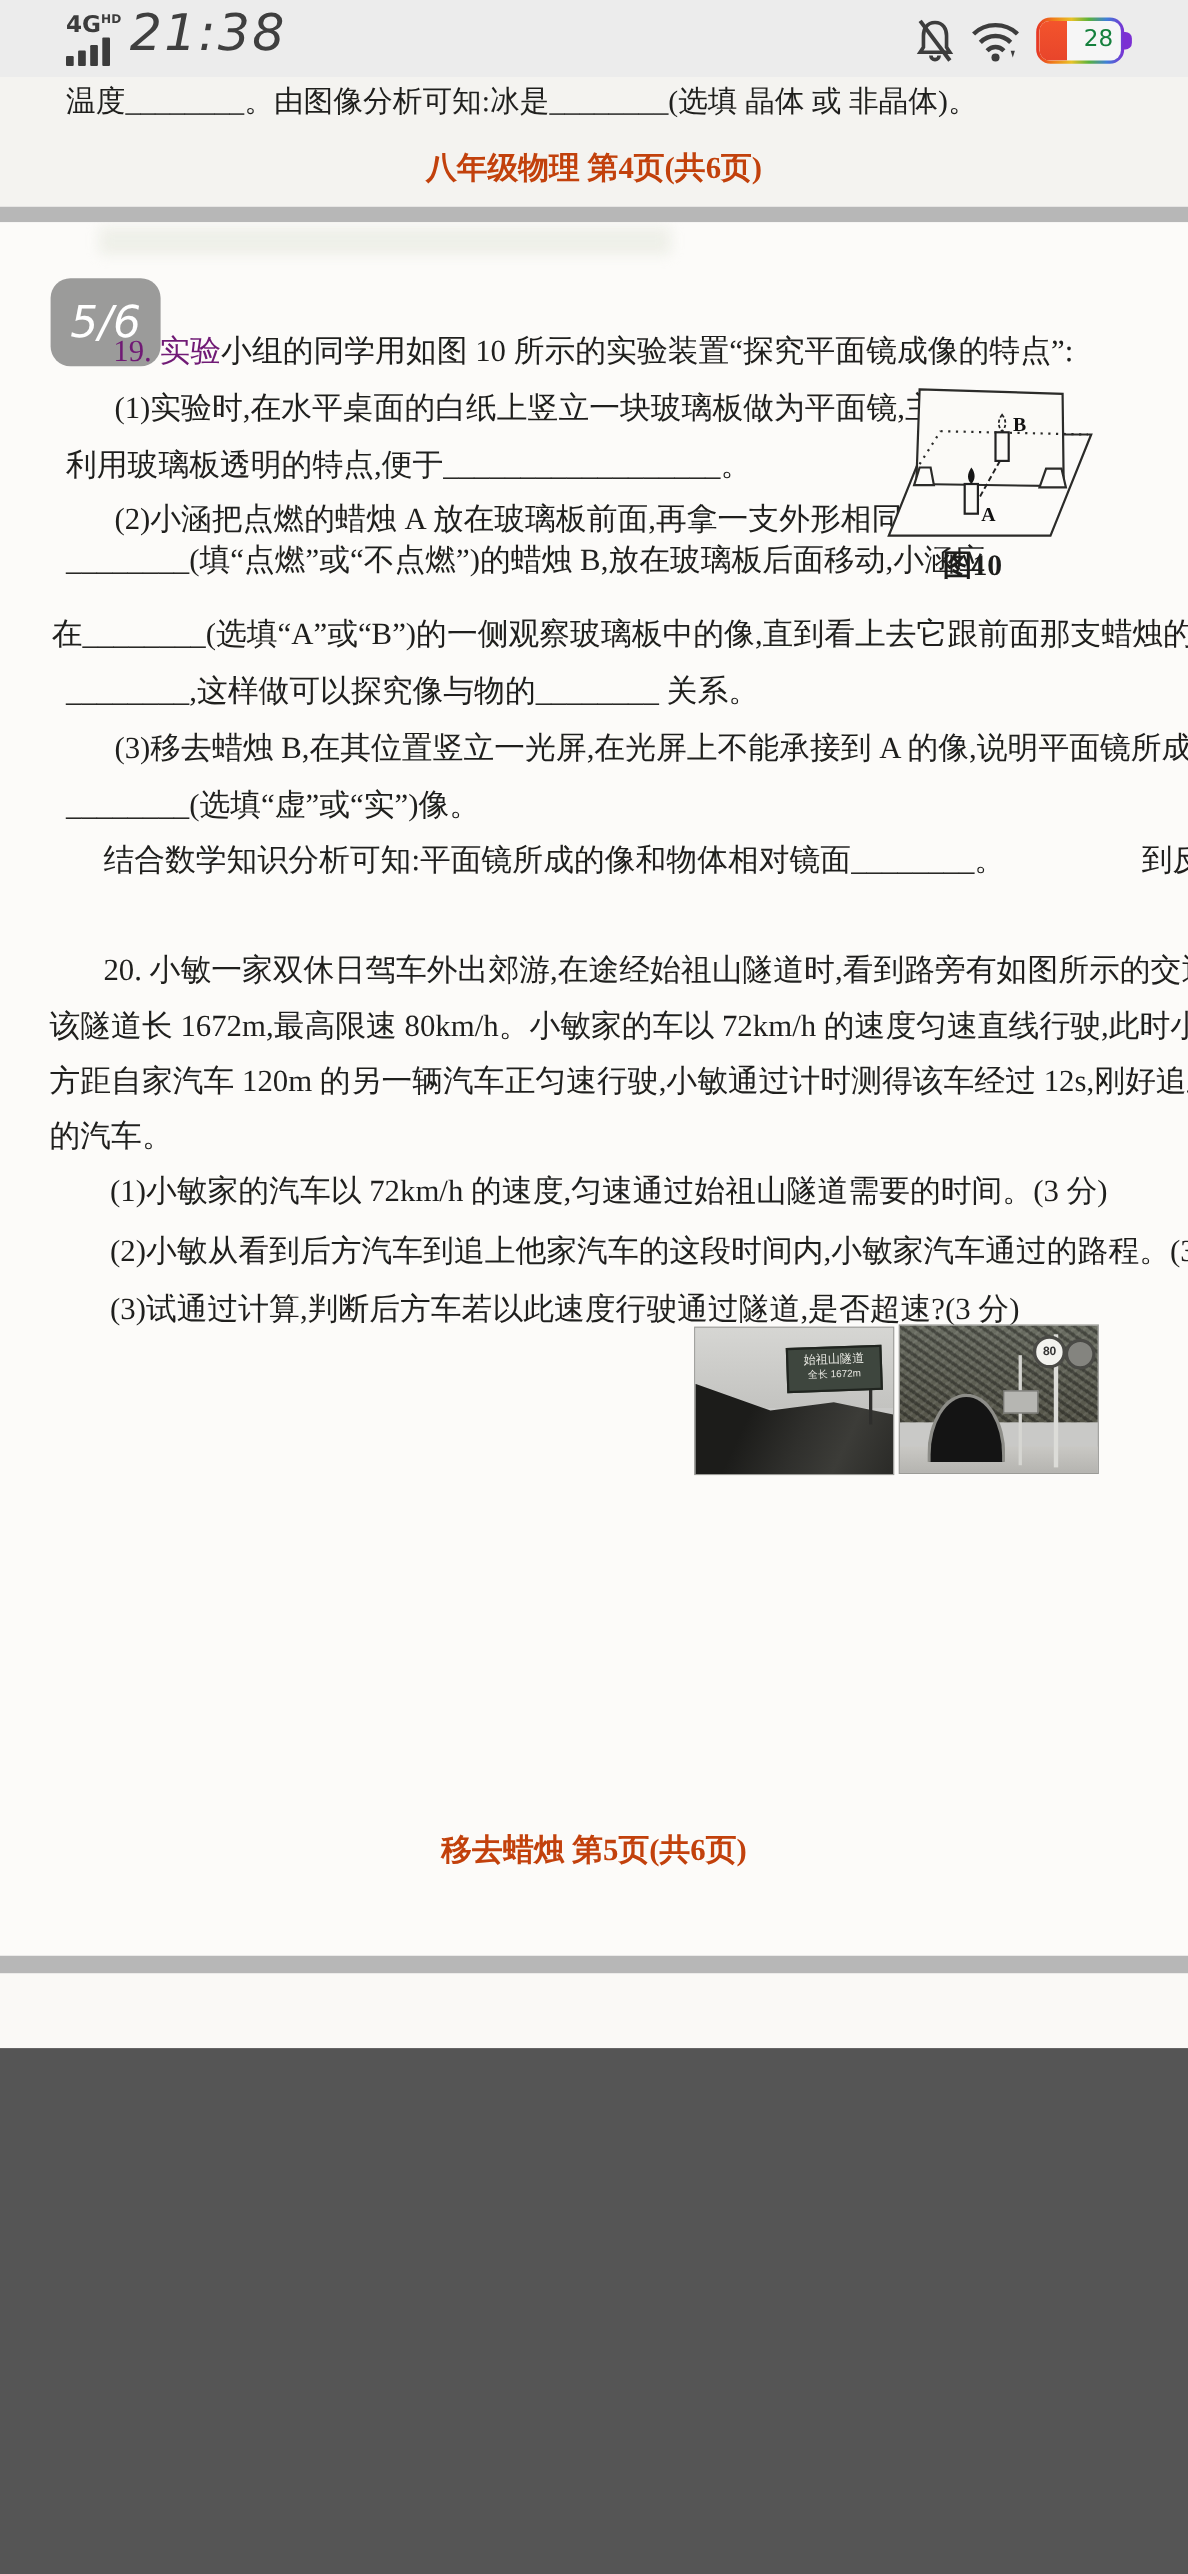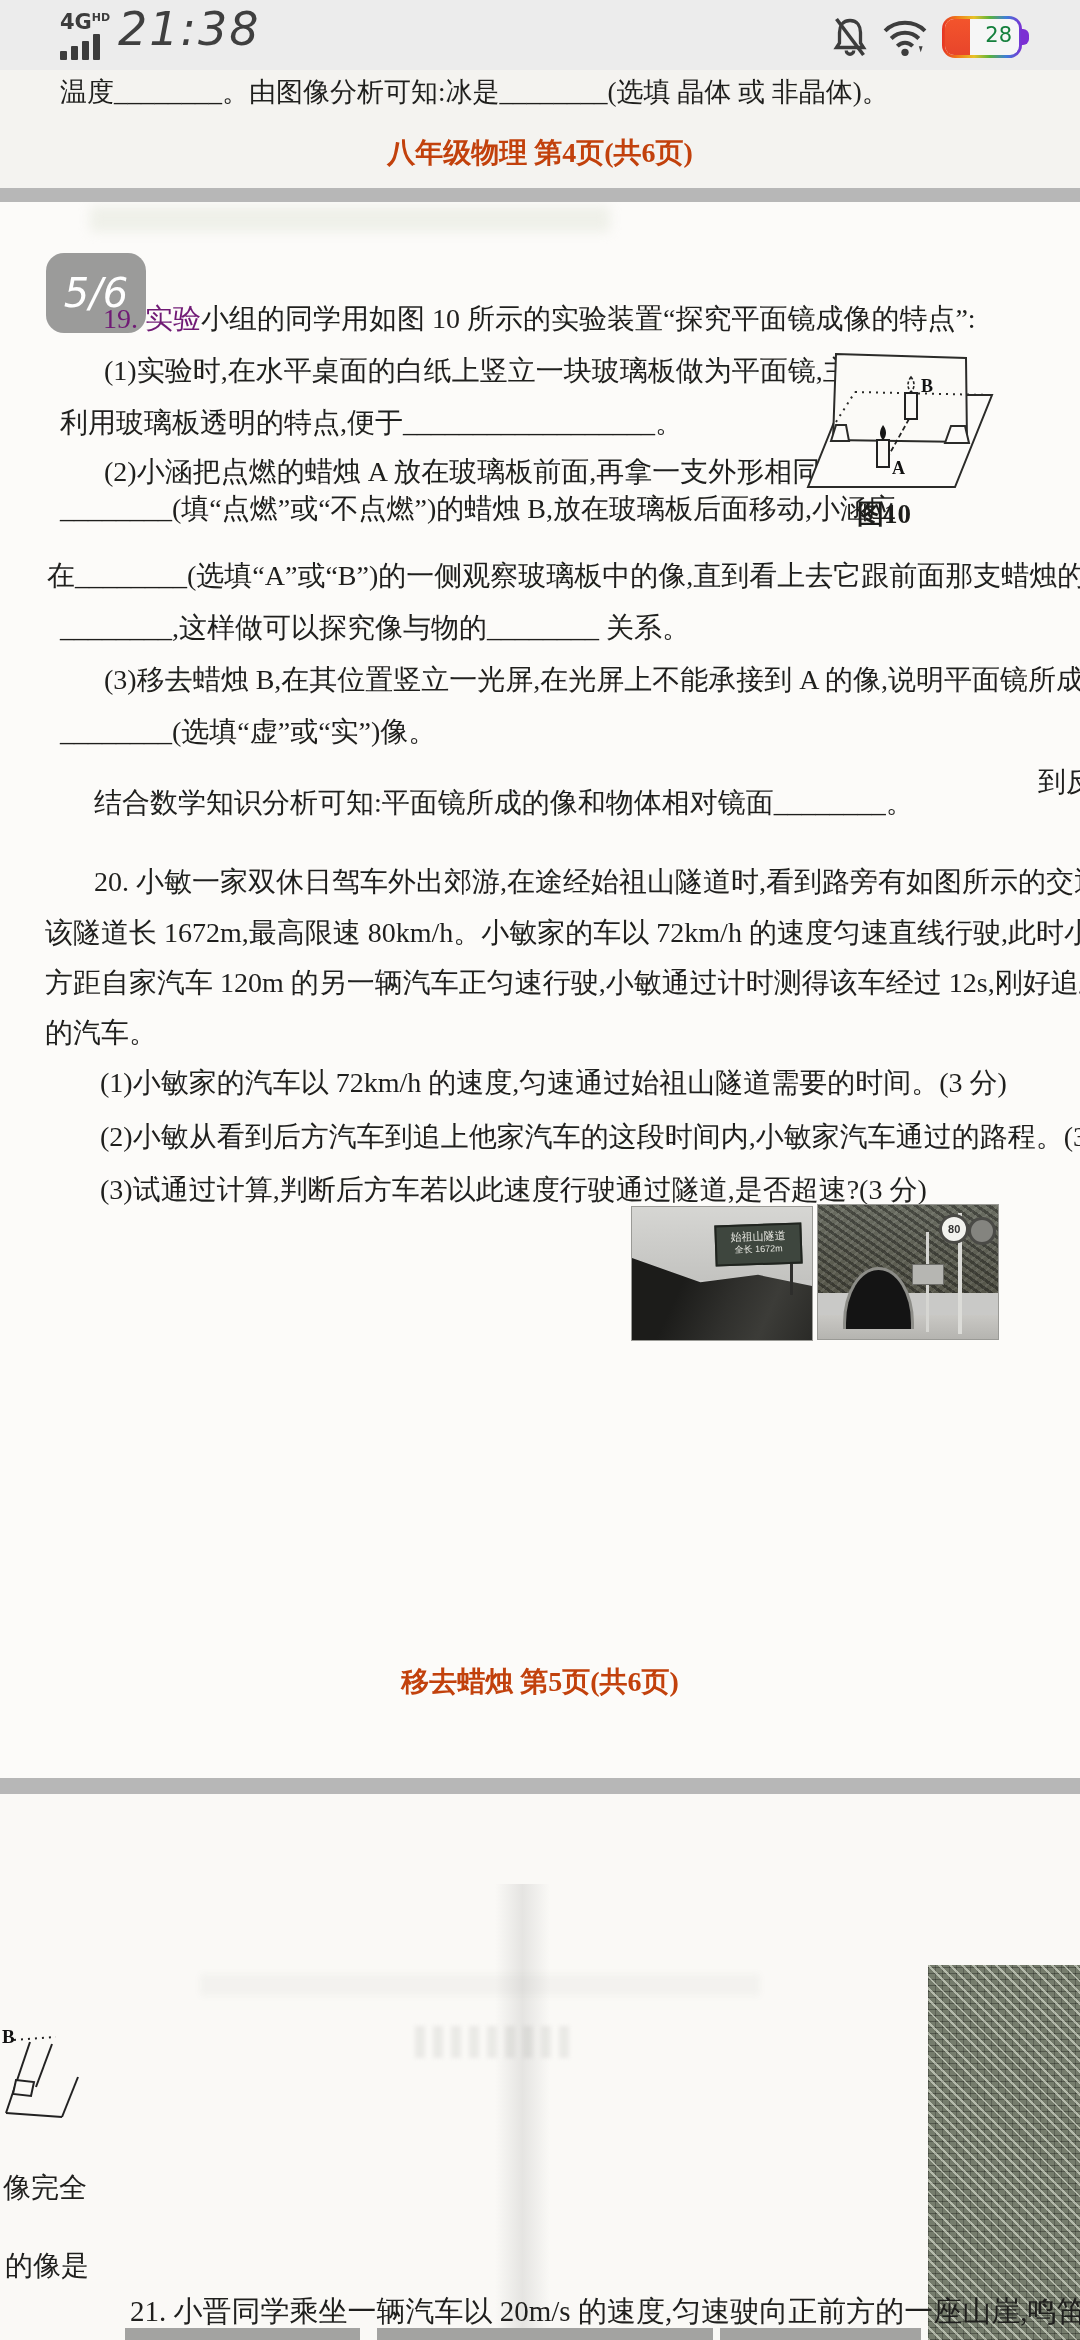--- a/index.html
+++ b/index.html
@@ -1,16 +1,16 @@
 <!DOCTYPE html>
 <html><head>
 <meta charset="utf-8">
 <style>
   html,body{margin:0;padding:0;background:#555;}
-  .screen{position:relative;width:1080px;height:2340px;overflow:hidden;
+  .screen{position:relative;width:1080px;height:1862px;overflow:hidden;
           background:#ebebeb;font-family:"Liberation Serif","DejaVu Serif",serif;}
   
   .statusbar{position:absolute;left:0;top:0;width:1080px;height:70px;background:#ececec;}
   .net{position:absolute;left:60px;top:10px;font-family:"DejaVu Sans",sans-serif;
        font-weight:bold;font-size:21px;color:#3c3c3c;}
   .net sup{font-size:11px;font-weight:bold;}
   .bars{position:absolute;left:60px;top:34px;width:52px;height:26px;}
   .bars i{position:absolute;bottom:0;width:7px;background:#3c3c3c;border-radius:1px;}
   .clock{position:absolute;left:118px;top:2px;font-family:"DejaVu Sans",sans-serif;
          font-style:italic;font-weight:200;font-size:46px;color:#3f3f3f;letter-spacing:2px;}
@@ -124,21 +124,21 @@
       <span class="faded">19. 实验</span><span>小组的同学用如图 10 所示的实验装置“探究平面镜成像的特点”:</span>
     </div>
     <div class="t" style="left:104px;top:150px;">(1)实验时,在水平桌面的白纸上竖立一块玻璃板做为平面镜,主要是</div>
     <div class="t" style="left:60px;top:202px;">利用玻璃板透明的特点,便于__________________。</div>
     <div class="t" style="left:104px;top:251px;">(2)小涵把点燃的蜡烛 A 放在玻璃板前面,再拿一支外形相同但</div>
     <div class="t" style="left:60px;top:288px;">________(填“点燃”或“不点燃”)的蜡烛 B,放在玻璃板后面移动,小涵应</div>
     <div class="t" style="left:47px;top:355px;">在________(选填“A”或“B”)的一侧观察玻璃板中的像,直到看上去它跟前面那支蜡烛的像完全</div>
     <div class="t" style="left:60px;top:407px;">________,这样做可以探究像与物的________ 关系。</div>
     <div class="t" style="left:104px;top:459px;">(3)移去蜡烛 B,在其位置竖立一光屏,在光屏上不能承接到 A 的像,说明平面镜所成的像是</div>
     <div class="t" style="left:60px;top:511px;">________(选填“虚”或“实”)像。</div>
-    <div class="t" style="left:94px;top:561px;margin-top:21px;">结合数学知识分析可知:平面镜所成的像和物体相对镜面________。</div>
+    <div class="t" style="left:94px;top:561px;">结合数学知识分析可知:平面镜所成的像和物体相对镜面________。</div>
     <div class="t" style="left:1038px;top:561px;">到反</div>
 
     <svg style="position:absolute;left:793px;top:138px;" width="210" height="170" viewBox="0 0 210 170">
       <polygon points="15,147 162,147 199,55 52,55" fill="#fcfbf9" stroke="#2b2b29" stroke-width="2"></polygon>
       <polygon points="43,14 173,18 174,102 40,100" fill="#fbfaf7" stroke="#2b2b29" stroke-width="2"></polygon>
       <polygon points="38,101 56,101 53,85 43,85" fill="#fcfbf9" stroke="#2b2b29" stroke-width="2"></polygon>
       <polygon points="152,103 176,103 172,86 158,86" fill="#fcfbf9" stroke="#2b2b29" stroke-width="2"></polygon>
       <path d="M62,52 L196,55" fill="none" stroke="#2b2b29" stroke-width="2" stroke-dasharray="2,5"></path>
       <path d="M43,82 L62,52" fill="none" stroke="#2b2b29" stroke-width="2" stroke-dasharray="2,5"></path>
       <rect x="112" y="53" width="12" height="26" fill="#fbfaf7" stroke="#222" stroke-width="2"></rect>

